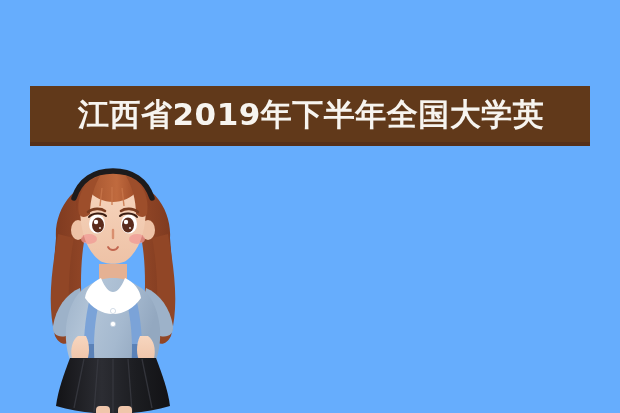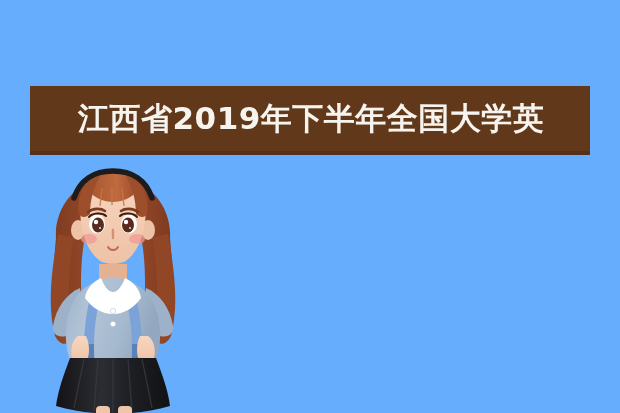--- a/index.html
+++ b/index.html
@@ -20,21 +20,21 @@
     background: #66adfd;
     overflow: hidden;
   }
 
   
   #title-banner {
     position: absolute;
     left: 30px;
     top: 86px;
     width: 560px;
-    height: 69px;
+    height: 60px;
     background: #61391a;
     box-sizing: border-box;
     border-bottom: 4px solid #55301a;
     display: flex;
     align-items: center;
     overflow: hidden;
   }
   #title-text {
     color: #f7f4ef;
     font-size: 31px;

